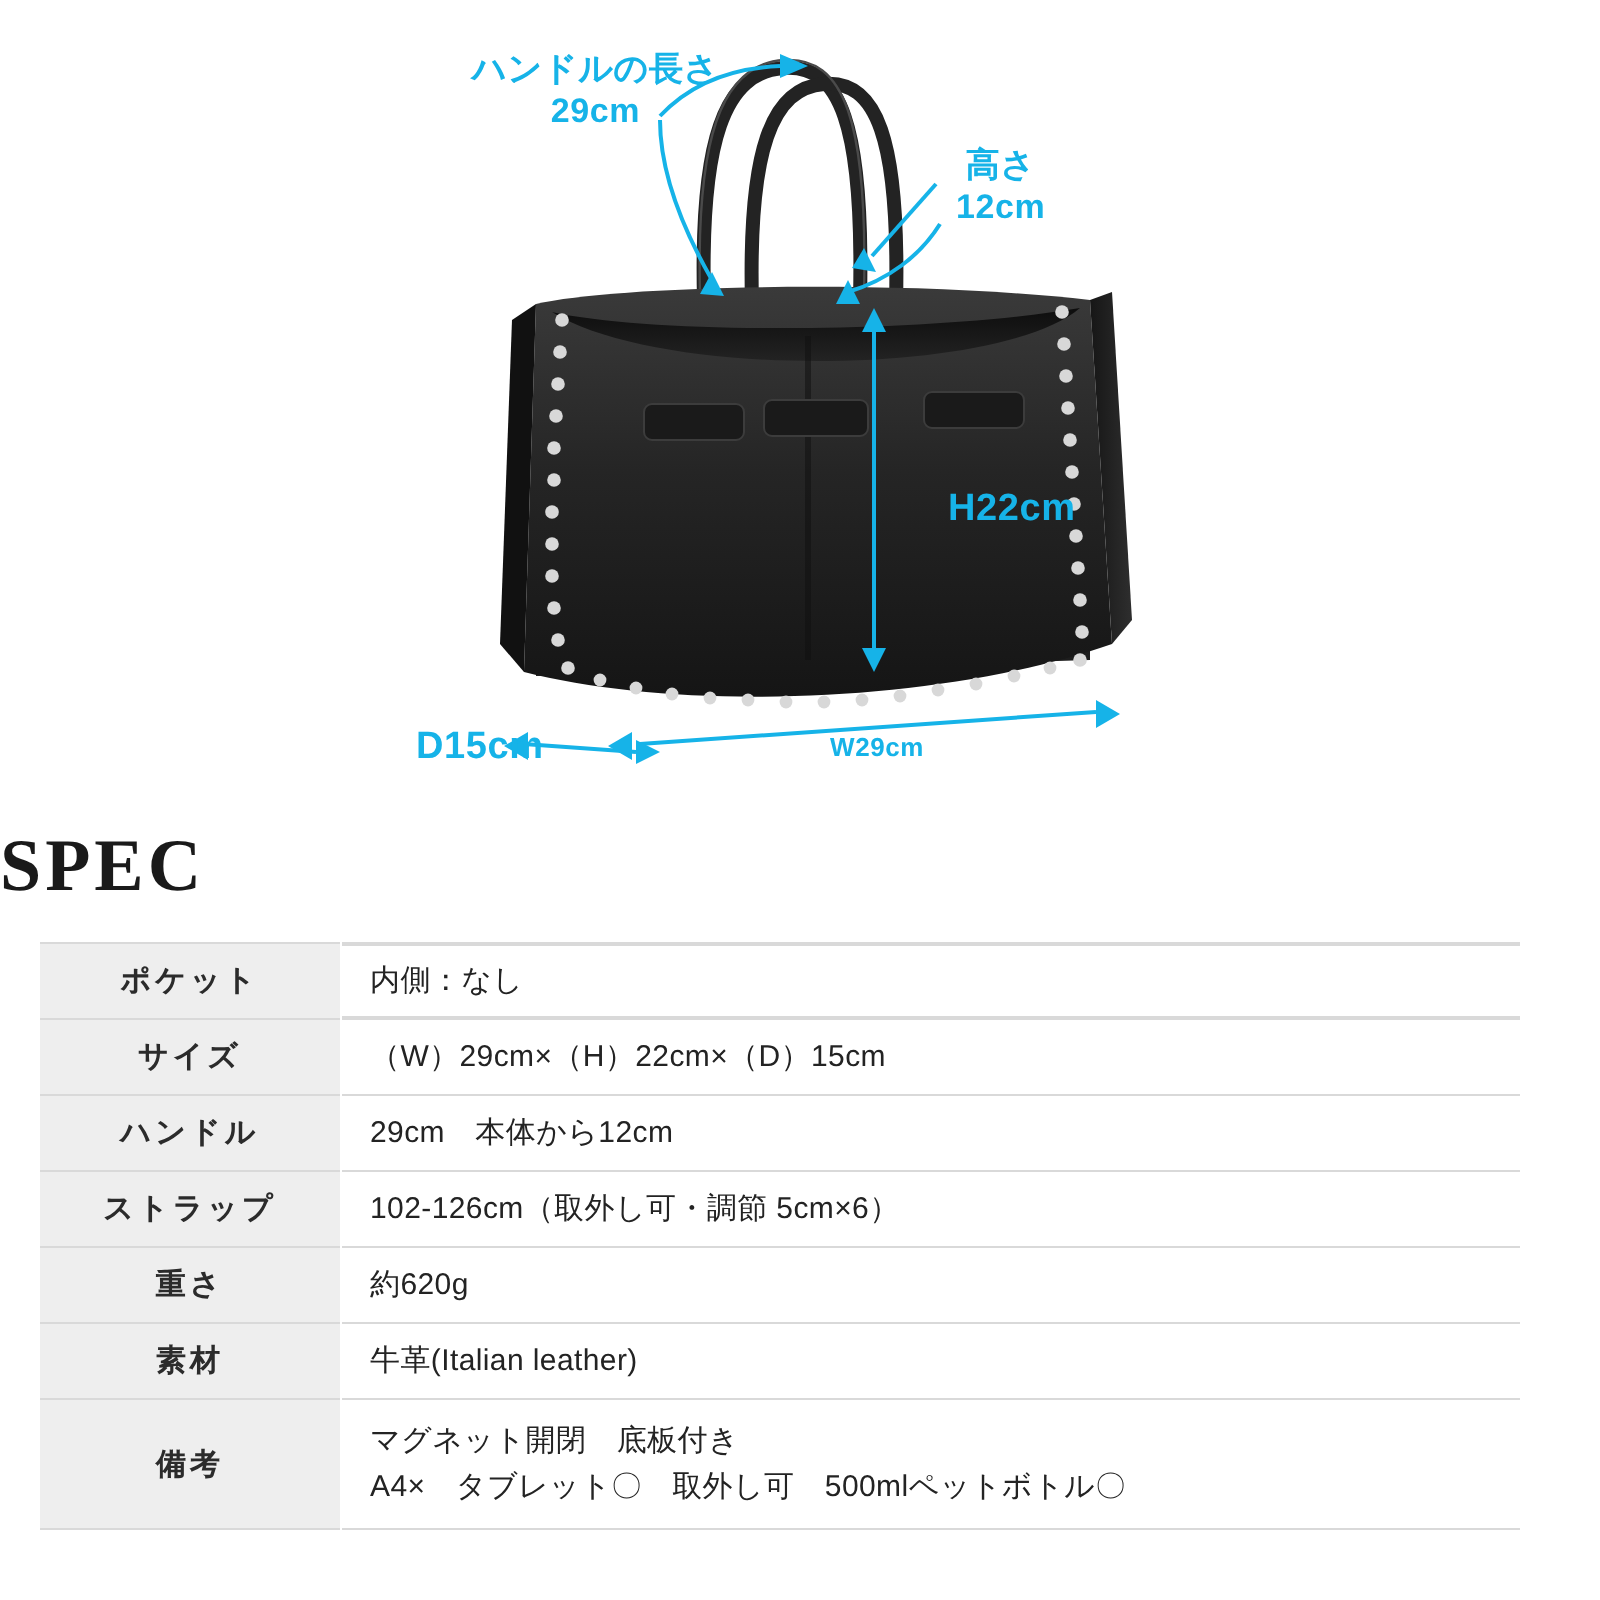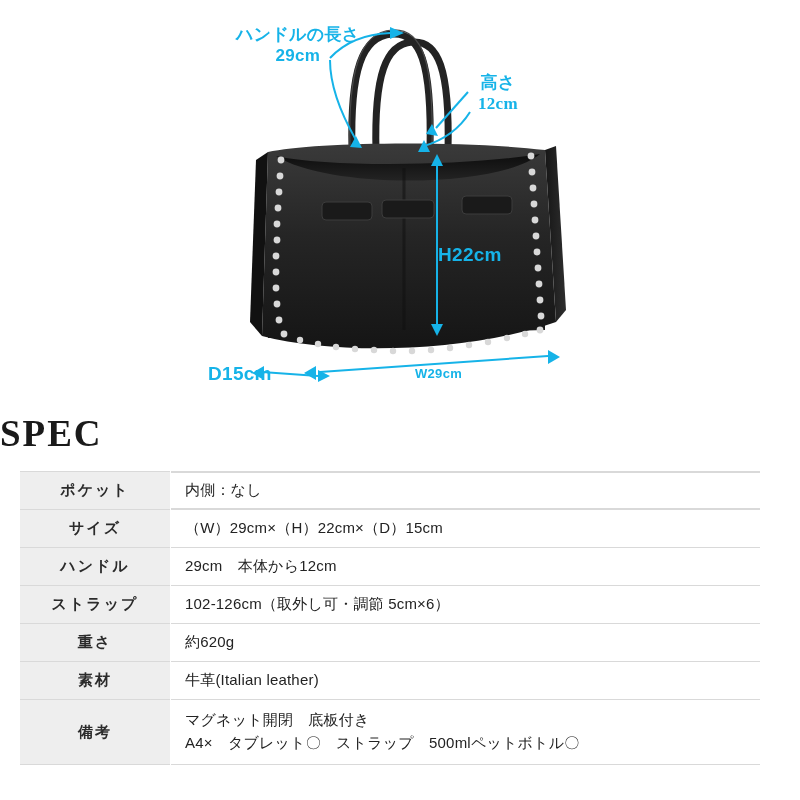--- a/index.html
+++ b/index.html
@@ -36,22 +36,22 @@
     color: #16b3e8;
     font-family: "Liberation Sans", sans-serif;
     font-size: 17px;
     font-weight: 700;
     letter-spacing: 0.3px;
     white-space: pre;
     line-height: 1.25;
     text-align: center;
   }
   .dim-handle   { left: 236px; top: 24px;  font-size: 17px; }
-  .dim-height   { left: 478px; top: 72px;  font-size: 17px; font-family: Liberation Serif, serif; }
-  .dim-h22      { left: 438px; top: 243px; font-size: 19px; }
+  .dim-height   { left: 478px; top: 72px;  font-size: 17px; }
+  .dim-h22      { left: 438px; top: 243px; font-size: 19px; padding-left: 36px; }
   .dim-w29      { left: 415px; top: 366px; font-size: 13px; }
   .dim-d15      { left: 208px; top: 362px; font-size: 19px; }
 
   
   .spec-title {
     text-align: left;
     font-family: "Liberation Serif", serif;
     font-size: 37px;
     letter-spacing: 2px;
     color: #1a1a1a;
@@ -280,19 +280,19 @@
 
       <tr>
         <th>素材</th>
         <td>牛革(Italian leather)</td>
       </tr>
 
       <tr>
         <th>備考</th>
         <td class="multiline">
           <div>マグネット開閉　底板付き</div>
-          <div>A4×　タブレット〇　ストラップ　500mlペットボトル〇</div>
+          <div>A4×　タブレット〇　取外し可　500mlペットボトル〇</div>
         </td>
       </tr>
     </tbody>
   </table>
 
 </div>
 
 </body></html>

